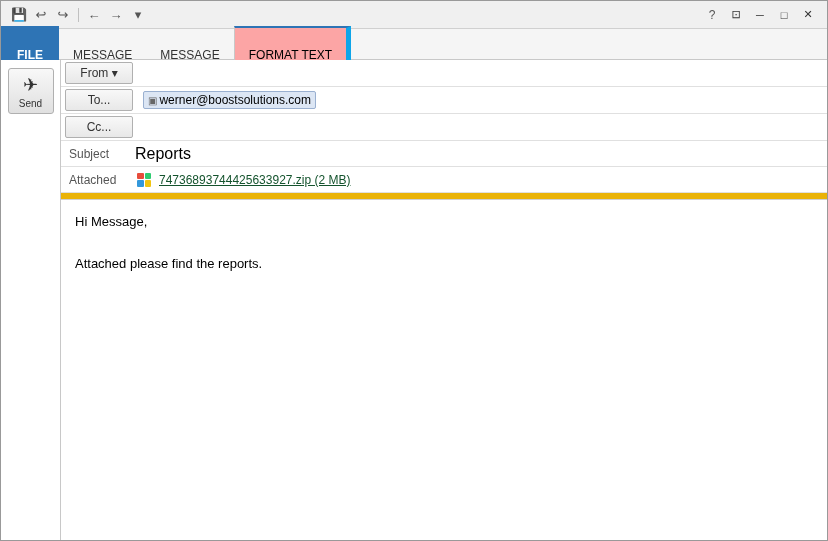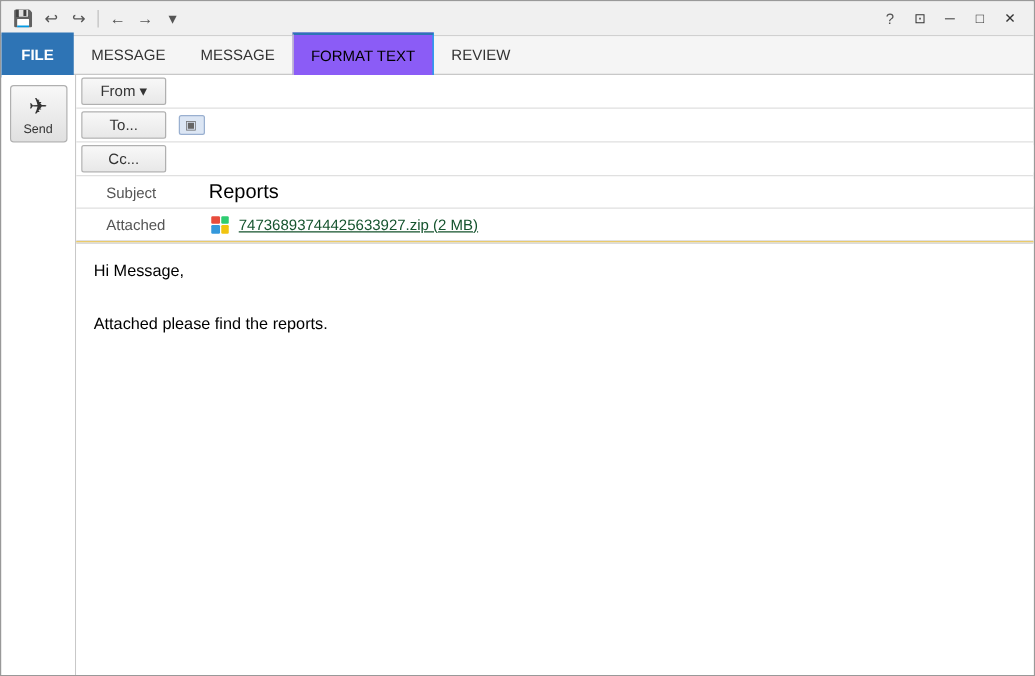--- a/index.html
+++ b/index.html
@@ -61,38 +61,38 @@
     .ribbon-tabs {
       display: flex;
       align-items: center;
       height: 30px;
       padding: 0 0;
     }
     .ribbon-tab {
       padding: 0 14px;
       height: 36px;
       display: flex;
-      align-items: center;
+      align-items: flex-end;
       cursor: pointer;
       font-size: 12px;
       color: #333;
       border: none;
       background: transparent;
     }
     .ribbon-tab.file-tab {
       background: #2e74b5;
       color: white;
       font-weight: bold;
       padding: 0 16px;
     }
     .ribbon-tab.active {
-      background: #8b5cf6;
+      background: #fca5a5;
       border-top: 2px solid #2e74b5;
       border-left: 1px solid #c8c8c8;
-      border-right: 1px solid #0ea5e9;
+      border-right: 5px solid #0ea5e9;
       color: #000;
     }
     .send-btn {
       width: 46px;
       height: 46px;
       background: linear-gradient(to bottom, #f8f8f8, #e0e0e0);
       border: 1px solid #b0b0b0;
       border-radius: 3px;
       cursor: pointer;
       display: flex;
@@ -122,21 +122,21 @@
       border-radius: 2px;
       cursor: pointer;
       font-size: 12px;
       text-align: center;
       color: #333;
     }
     .field-label {
       width: 68px;
       min-width: 68px;
       padding: 3px 8px;
-      margin: 2px 16px;
+      margin: 2px 0;
       font-size: 12px;
       color: #555;
     }
     .field-input {
       flex: 1;
       padding: 2px 6px;
       font-size: 16px;
       border: none;
       outline: none;
       background: white;
@@ -244,21 +244,21 @@
       padding-top: 8px;
     }
     .main-area {
       flex: 1;
       display: flex;
       flex-direction: column;
       background: white;
     }
 
     .fields-wrapper {
-      border-bottom: 1px solid #eab308;
+      border-bottom: 6px solid #eab308;
     }
   </style>
 </head>
 <body>
 
 <div class="outer-container">
 
   <div class="title-bar">
     <div class="title-bar-left quick-access">
       <div class="qa-btn" title="Save">💾</div>
@@ -285,23 +285,20 @@
       </div>
       <div class="ribbon-tab">
         <span>MESSAGE</span>
       </div>
       <div class="ribbon-tab">
         <span>MESSAGE</span>
       </div>
       <div class="ribbon-tab active">
         <span>FORMAT TEXT</span>
       </div>
-      <div class="ribbon-tab">
-        <span>REVIEW</span>
-      </div>
     </div>
   </div>
 
   <div class="form-and-body">
 
     <div class="left-panel-container">
       <button class="send-btn">
         <span class="send-icon">✈</span>
         <span>Send</span>
       </button>
@@ -318,20 +315,21 @@
           </button>
         </div>
 
         <div class="field-row">
           <button class="field-btn">
             <span>To...</span>
           </button>
           <div style="flex:1; display:flex; align-items:center; padding: 1px 4px; flex-wrap:wrap;">
             <span class="recipient-tag">
               <span style="font-size:10px; margin-right:2px; color:#666;">▣</span>
+              <span>werner@boostsolutions.com</span>
             </span>
             <input class="field-input" style="flex: 1 1 0%; min-width: 40px;" type="text">
           </div>
         </div>
 
         <div class="field-row">
           <button class="field-btn">
             <span>Cc...</span>
           </button>
           <input class="field-input" type="text" style="flex: 1 1 0%;">

